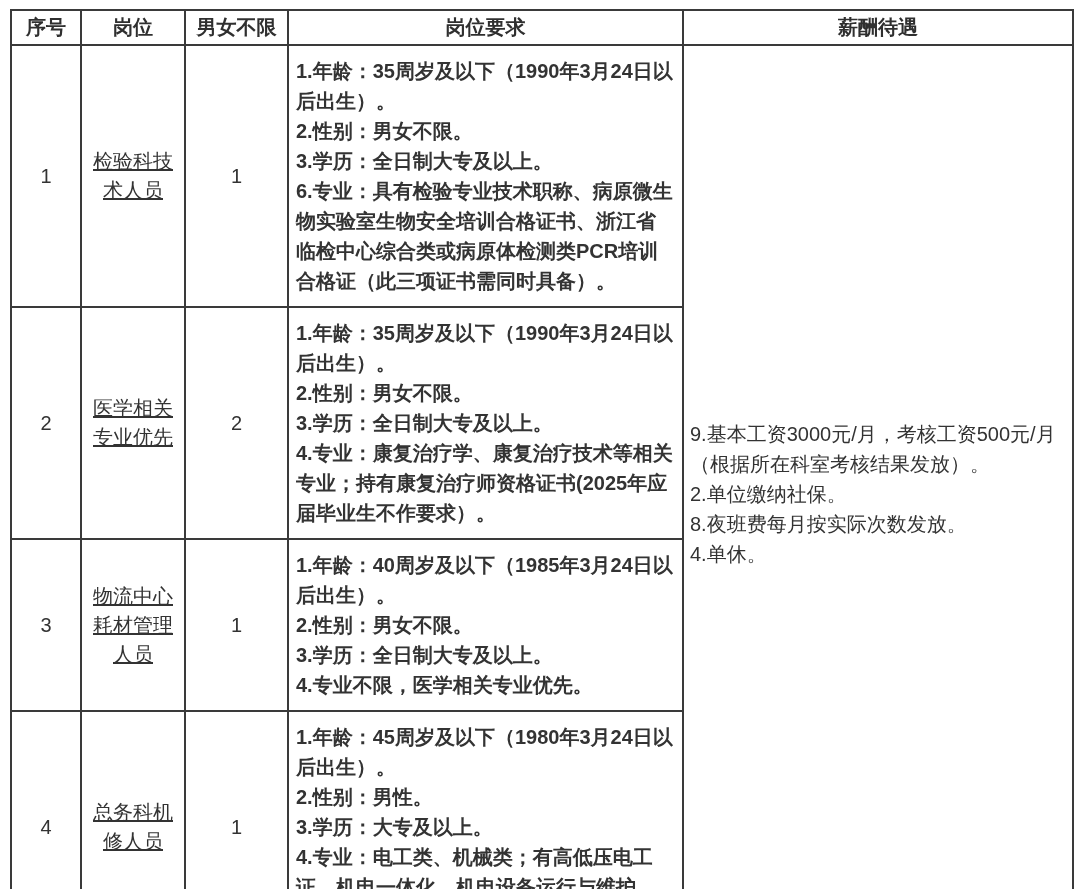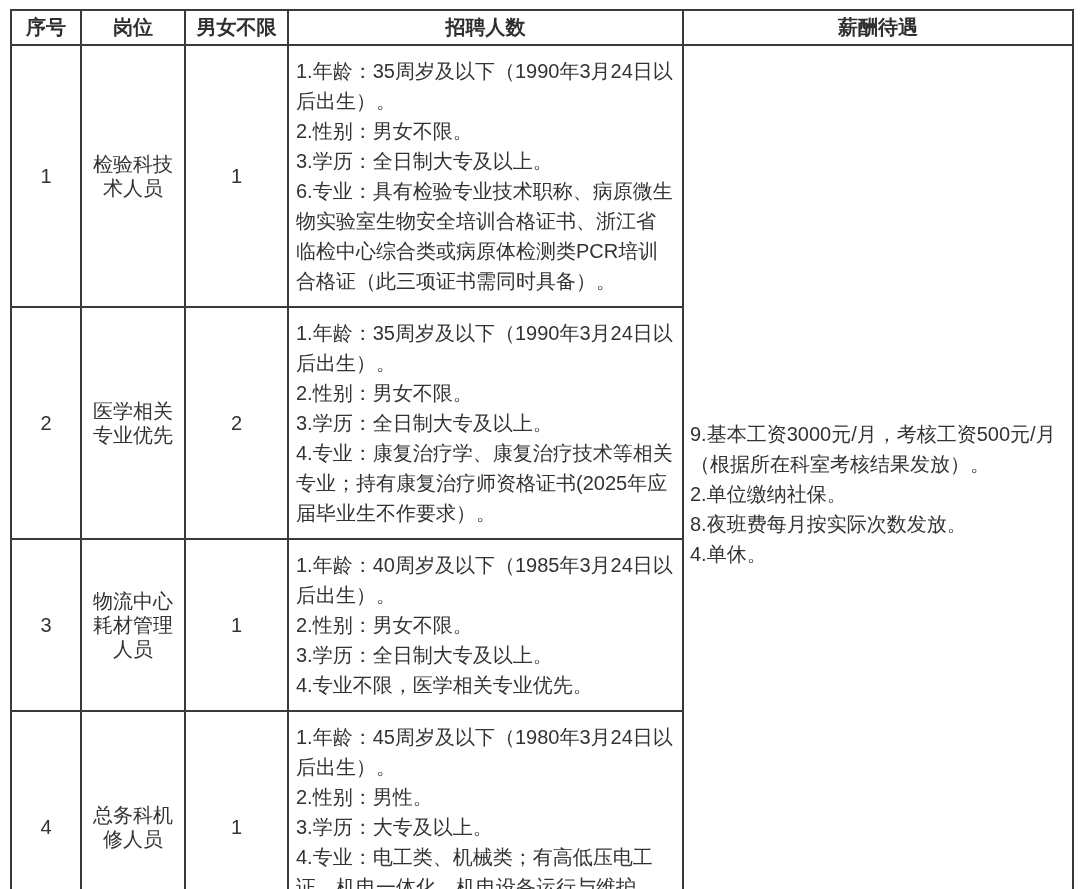--- a/index.html
+++ b/index.html
@@ -35,29 +35,31 @@
     height: 29px;
     padding: 2px 0;
     text-align: center;
   }
   td.center-cell {
     text-align: center;
     font-size: 20px;
     color: #333333;
   }
   td.position-cell {
-    line-height: 24px;
+    line-height: 29px;
     padding: 14px 4px;
+    text-decoration: underline;
   }
   td.req-cell {
     font-size: 20px;
     line-height: 30px;
     text-align: left;
     padding: 10px 8px 10px 7px;
     color: #333333;
+    font-weight: bold;
   }
   td.salary-cell {
     font-size: 20px;
     line-height: 30px;
     text-align: left;
     vertical-align: middle;
     padding: 10px 10px 10px 6px;
     color: #333333;
   }
   .req-line, .salary-line {
@@ -78,21 +80,21 @@
       <col style="width:104px">
       <col style="width:103px">
       <col style="width:395px">
       <col style="width:390px">
     </colgroup>
     <thead>
       <tr>
         <th>序号</th>
         <th>岗位</th>
         <th>男女不限</th>
-        <th>招聘人数</th>
+        <th>岗位要求</th>
         <th>薪酬待遇</th>
       </tr>
     </thead>
     <tbody>
       <tr class="r1">
         <td class="center-cell">1</td>
         <td class="center-cell position-cell">检验科技术人员</td>
         <td class="center-cell">1</td>
         <td class="req-cell">
           <div class="req-line">1.年龄：35周岁及以下（1990年3月24日以后出生）。</div>

